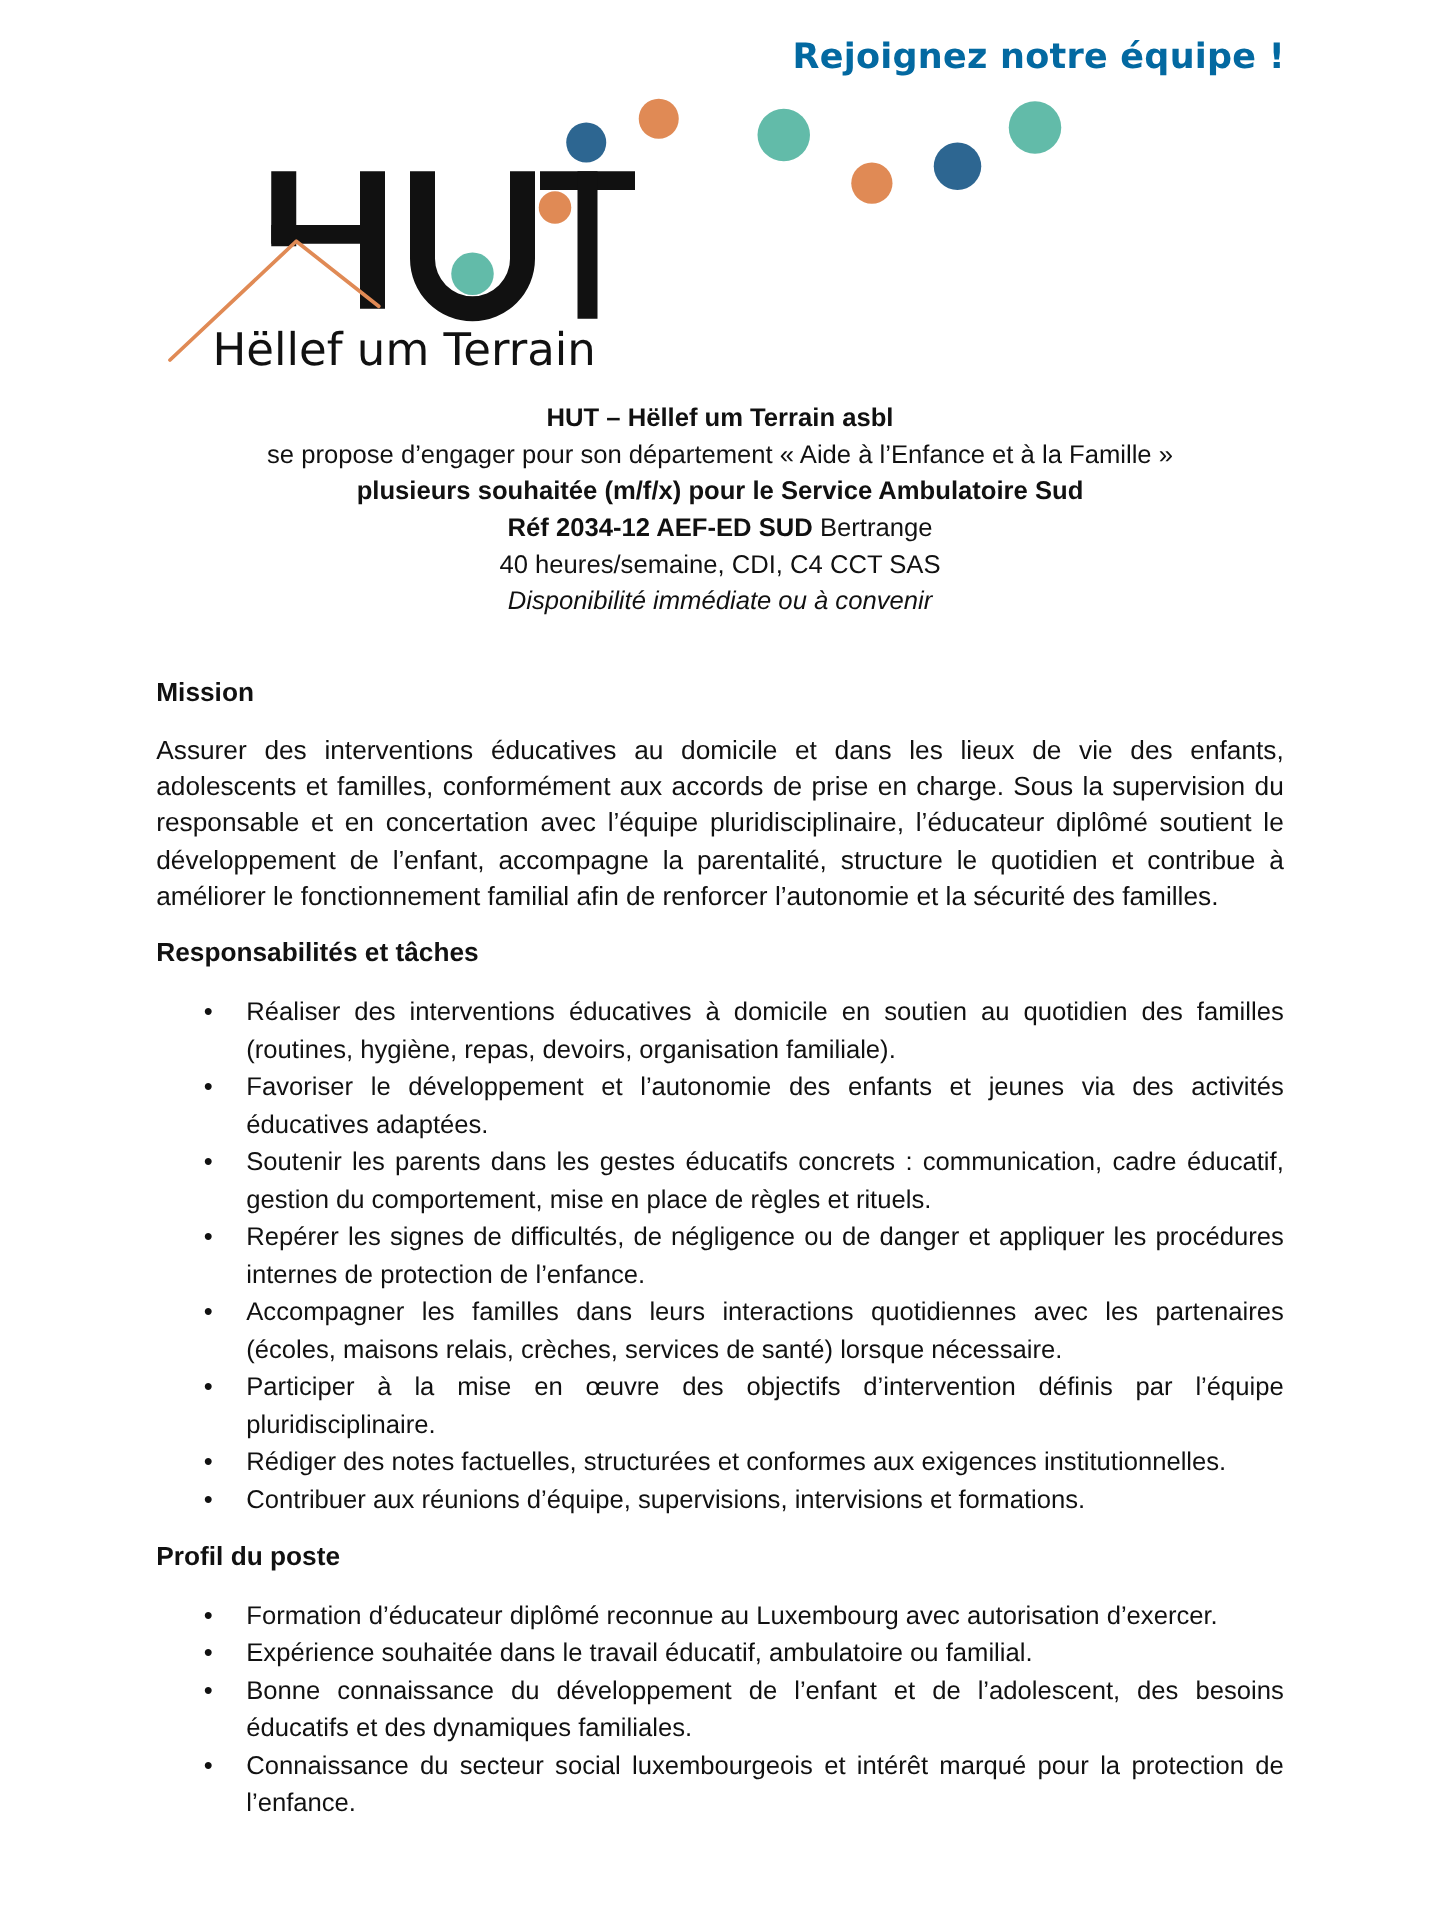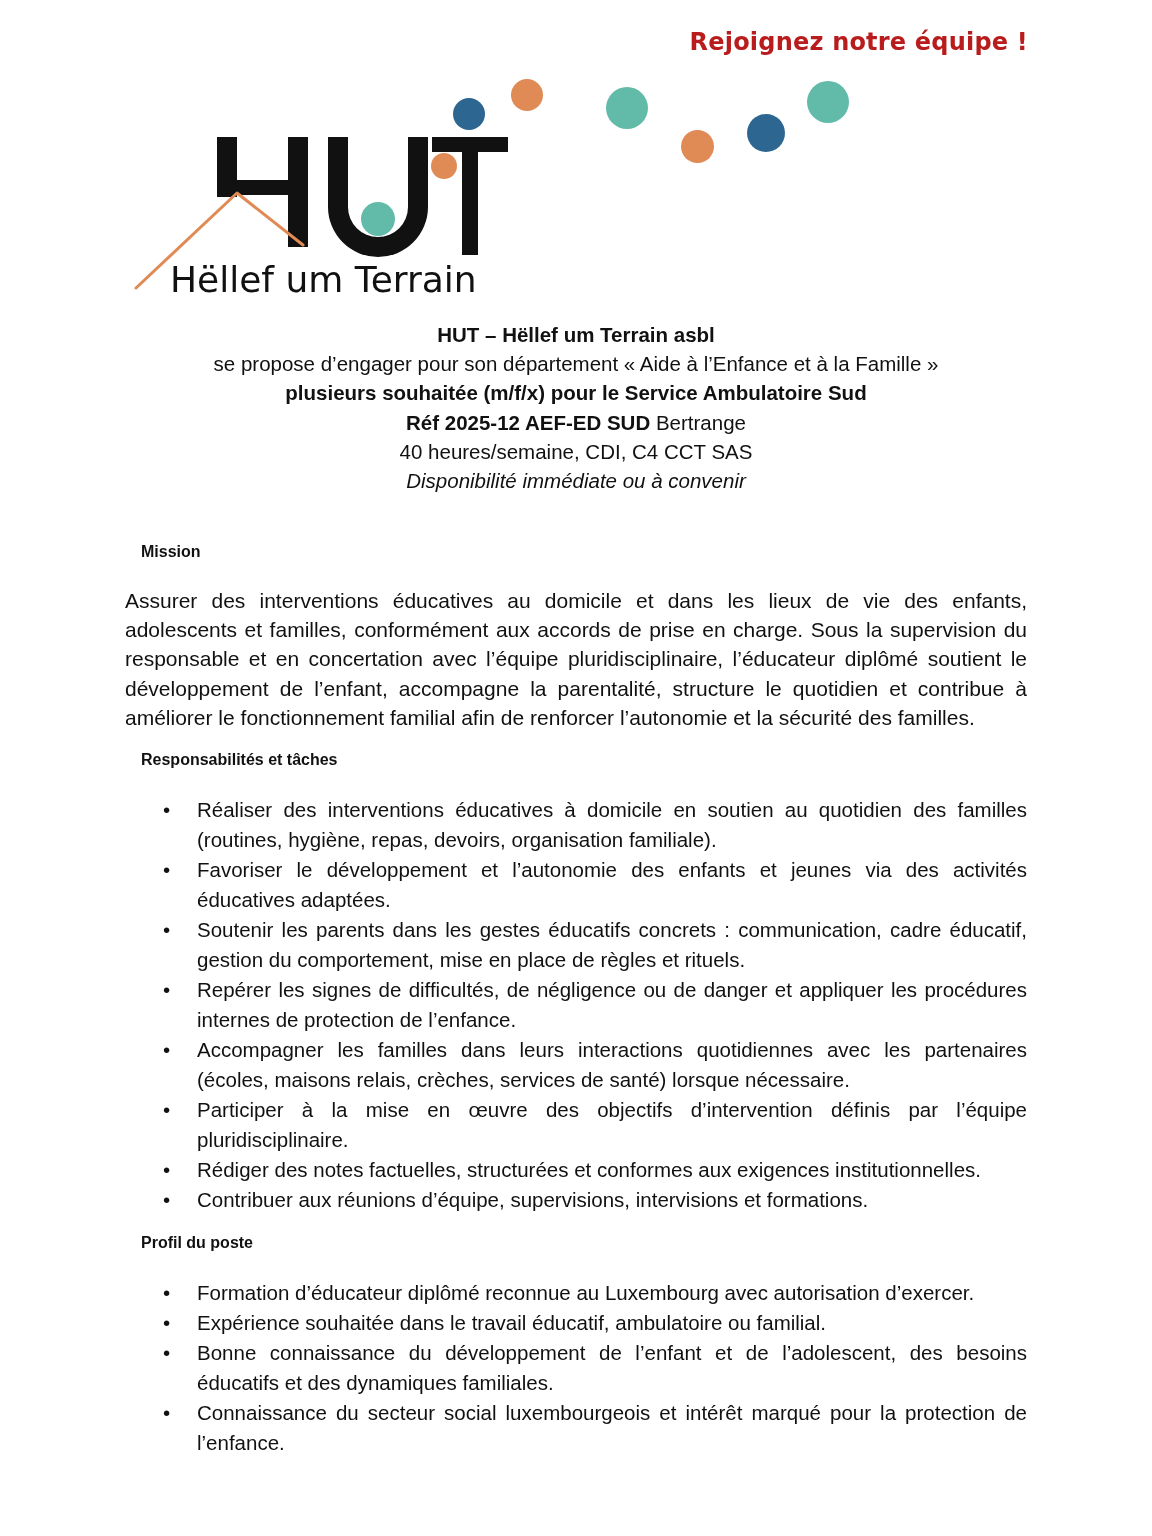--- a/index.html
+++ b/index.html
@@ -1,26 +1,26 @@
 <!DOCTYPE html>
 <html><head>
 <meta charset="utf-8">
 <style>
   html, body { margin: 0; padding: 0; background: #ffffff; }
   body { width: 1152px; height: 1536px; position: relative; overflow: hidden;
          font-family: "Liberation Sans", sans-serif; color: #111; }
   .tagline { position: absolute; right: 124px; top: 28px; font-family: "DejaVu Sans", sans-serif;
-             font-weight: bold; font-size: 24px; letter-spacing: 0.2px; color: #b91c1c; }
+             font-weight: bold; font-size: 28px; letter-spacing: 0.2px; color: #0369a1; }
   .logo { position: absolute; left: 0; top: 0; width: 1144px; height: 310px; }
   .dot { position: absolute; border-radius: 50%; }
   .header-block { position: absolute; left: 0; width: 1152px; top: 320px; text-align: center;
                   font-size: 20.5px; line-height: 29.2px; }
   .header-block .b { font-weight: bold; }
   .header-block .i { font-style: italic; }
-  .section-title { position: absolute; left: 141px; font-weight: bold; font-size: 16px; }
+  .section-title { position: absolute; left: 125px; font-weight: bold; font-size: 21px; }
   .para { position: absolute; left: 125px; width: 902px; font-size: 21px; line-height: 29.2px;
           text-align: justify; }
   ul.bullets { position: absolute; left: 125px; width: 902px; margin: 0; padding: 0; list-style: none;
                font-size: 20.5px; line-height: 30px; }
   ul.bullets li { position: relative; padding-left: 72px; text-align: justify; }
   ul.bullets li .bullet { position: absolute; left: 38px; top: 0; }
 </style>
 </head>
 <body>
 
@@ -54,21 +54,21 @@
   <div class="dot" style="left:606px;top:87px;width:42px;height:42px;background:#62bba9;"></div>
   <div class="dot" style="left:681px;top:130px;width:33px;height:33px;background:#e08a55;"></div>
   <div class="dot" style="left:747px;top:114px;width:38px;height:38px;background:#2d6691;"></div>
   <div class="dot" style="left:807px;top:81px;width:42px;height:42px;background:#62bba9;"></div>
 </div>
 
 <div class="header-block">
   <div class="b">HUT – Hëllef um Terrain asbl</div>
   <div>se propose d’engager pour son département « Aide à l’Enfance et à la Famille »</div>
   <div class="b">plusieurs souhaitée (m/f/x) pour le Service Ambulatoire Sud</div>
-  <div><span class="b">Réf 2025-12 AEF-ED SUD</span><span> Bertrange</span></div>
+  <div><span class="b">Réf 2034-12 AEF-ED SUD</span><span> Bertrange</span></div>
   <div>40 heures/semaine, CDI, C4 CCT SAS</div>
   <div class="i">Disponibilité immédiate ou à convenir</div>
 </div>
 
 <div class="section-title" style="top:543px;">Mission</div>
 <div class="para" style="top:586px;">Assurer des interventions éducatives au domicile et dans les lieux de vie des enfants, adolescents et familles, conformément aux accords de prise en charge. Sous la supervision du responsable et en concertation avec l’équipe pluridisciplinaire, l’éducateur diplômé soutient le développement de l’enfant, accompagne la parentalité, structure le quotidien et contribue à améliorer le fonctionnement familial afin de renforcer l’autonomie et la sécurité des familles.</div>
 
 <div class="section-title" style="top:751px;">Responsabilités et tâches</div>
 <ul class="bullets" style="top:795px;">
   <li><span class="bullet">•</span><span>Réaliser des interventions éducatives à domicile en soutien au quotidien des familles (routines, hygiène, repas, devoirs, organisation familiale).</span></li>

